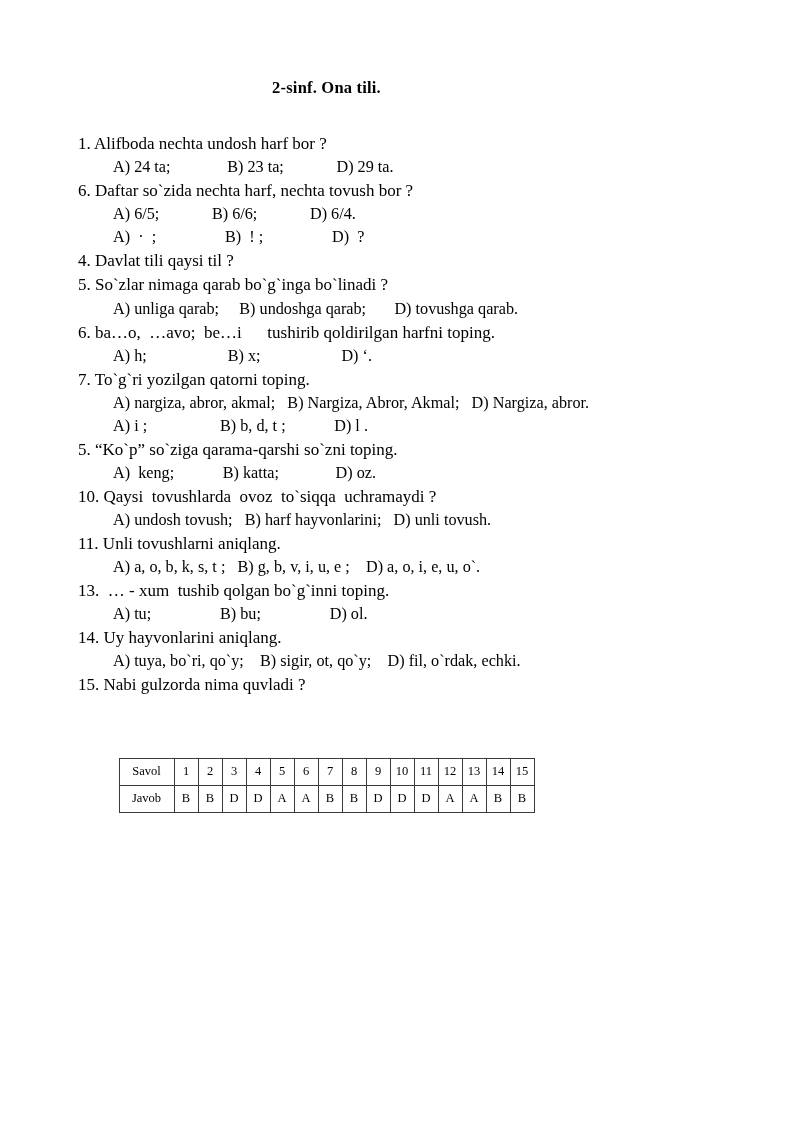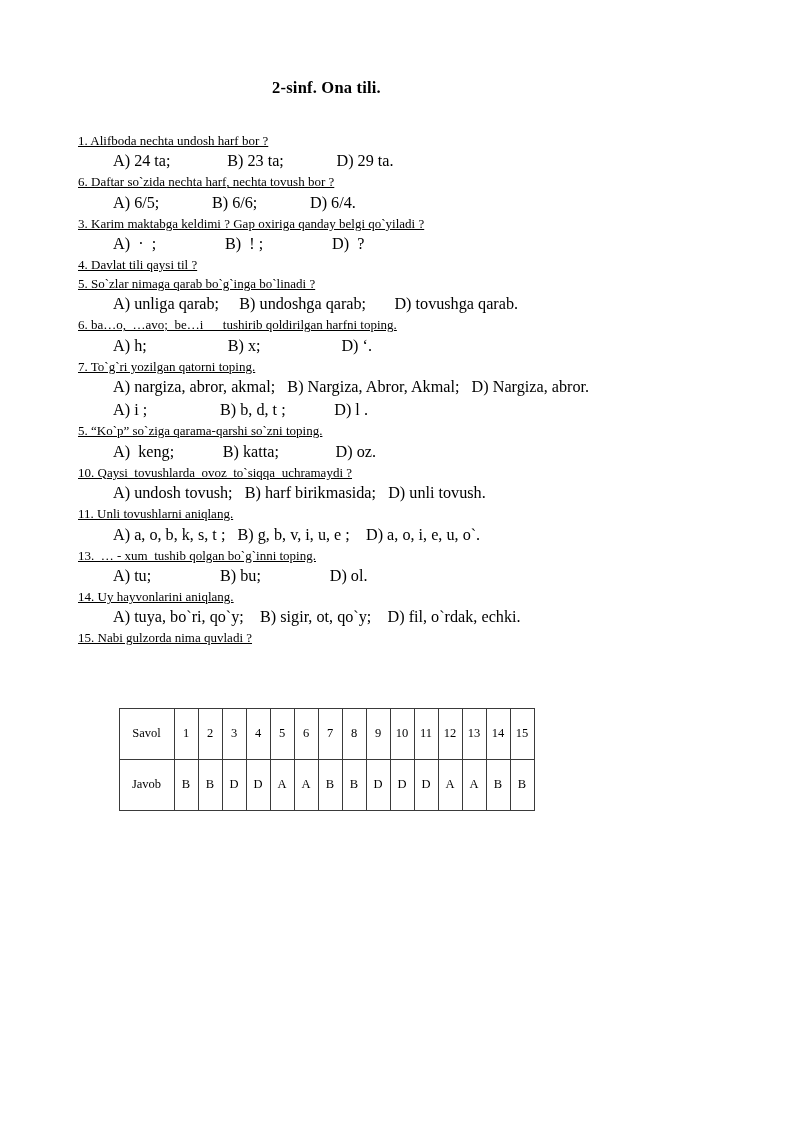--- a/index.html
+++ b/index.html
@@ -28,24 +28,23 @@
     margin: 0 0 0 0;
     padding-top: 10px;
   }
   .questions {
     margin-top: 34px;
   }
   .q-block {
     margin: 0;
   }
   .q-text {
-    font-size: 13px;
+    font-size: 17px;
     line-height: 1.42;
     white-space: pre;
-    text-decoration: underline;
   }
   .q-answers {
     font-size: 16.2px;
     line-height: 1.42;
     white-space: pre;
     padding-left: 35px;
   }
   .answer-table-wrap {
     margin-top: 60px;
     display: flex;
@@ -59,42 +58,41 @@
   table.answers td {
     border: 1px solid #3a3a3a;
     text-align: center;
     vertical-align: middle;
     height: 26px;
     width: 23px;
     padding: 0;
   }
   table.answers td.rowhead {
     width: 44px;
-    padding: 12px 5px;
+    padding: 0 5px;
     text-align: center;
   }
 </style>
 </head>
 <body>
 
 <div class="page">
 
   <div class="doc-title">2-sinf. Ona tili.</div>
 
   <div class="questions">
     <div class="q-block">
       <div class="q-text">1. Alifboda nechta undosh harf bor ?</div>
       <div class="q-answers">A) 24 ta;              B) 23 ta;             D) 29 ta.</div>
     </div>
     <div class="q-block">
       <div class="q-text">6. Daftar so`zida nechta harf, nechta tovush bor ?</div>
       <div class="q-answers">A) 6/5;             B) 6/6;             D) 6/4.</div>
     </div>
     <div class="q-block">
-      <div class="q-text">3. Karim maktabga keldimi ? Gap oxiriga qanday belgi qo`yiladi ?</div>
       <div class="q-answers">A)  ·  ;                 B)  ! ;                 D)  ?</div>
     </div>
     <div class="q-block">
       <div class="q-text">4. Davlat tili qaysi til ?</div>
     </div>
     <div class="q-block">
       <div class="q-text">5. So`zlar nimaga qarab bo`g`inga bo`linadi ?</div>
       <div class="q-answers">A) unliga qarab;     B) undoshga qarab;       D) tovushga qarab.</div>
     </div>
     <div class="q-block">
@@ -107,21 +105,21 @@
     </div>
     <div class="q-block">
       <div class="q-answers">A) i ;                  B) b, d, t ;            D) l .</div>
     </div>
     <div class="q-block">
       <div class="q-text">5. “Ko`p” so`ziga qarama-qarshi so`zni toping.</div>
       <div class="q-answers">A)  keng;            B) katta;              D) oz.</div>
     </div>
     <div class="q-block">
       <div class="q-text">10. Qaysi  tovushlarda  ovoz  to`siqqa  uchramaydi ?</div>
-      <div class="q-answers">A) undosh tovush;   B) harf birikmasida;   D) unli tovush.</div>
+      <div class="q-answers">A) undosh tovush;   B) harf hayvonlarini;   D) unli tovush.</div>
     </div>
     <div class="q-block">
       <div class="q-text">11. Unli tovushlarni aniqlang.</div>
       <div class="q-answers">A) a, o, b, k, s, t ;   B) g, b, v, i, u, e ;    D) a, o, i, e, u, o`.</div>
     </div>
     <div class="q-block">
       <div class="q-text">13.  … - xum  tushib qolgan bo`g`inni toping.</div>
       <div class="q-answers">A) tu;                 B) bu;                 D) ol.</div>
     </div>
     <div class="q-block">

